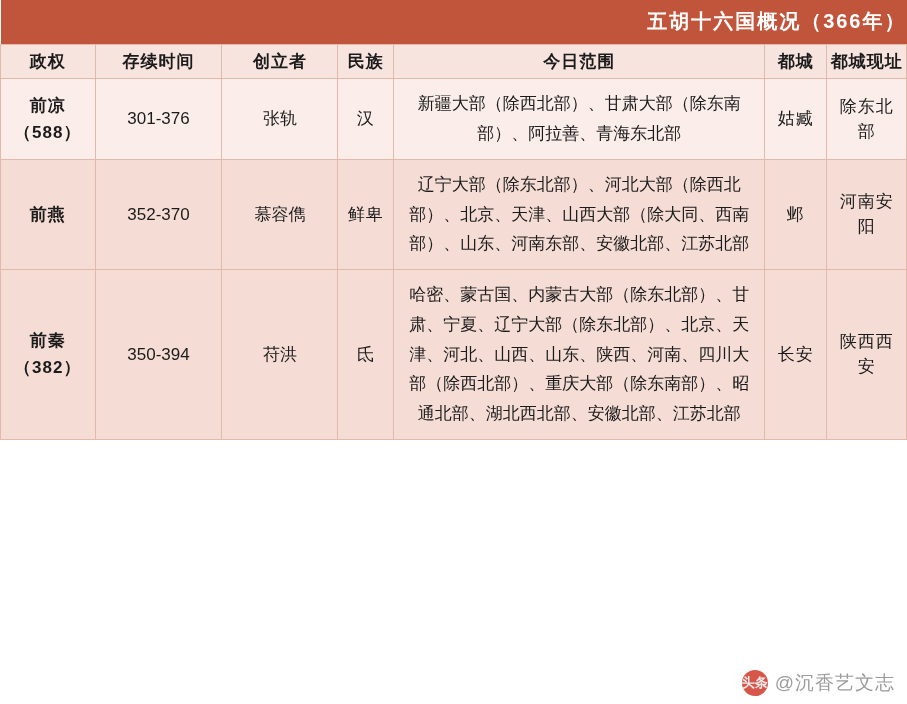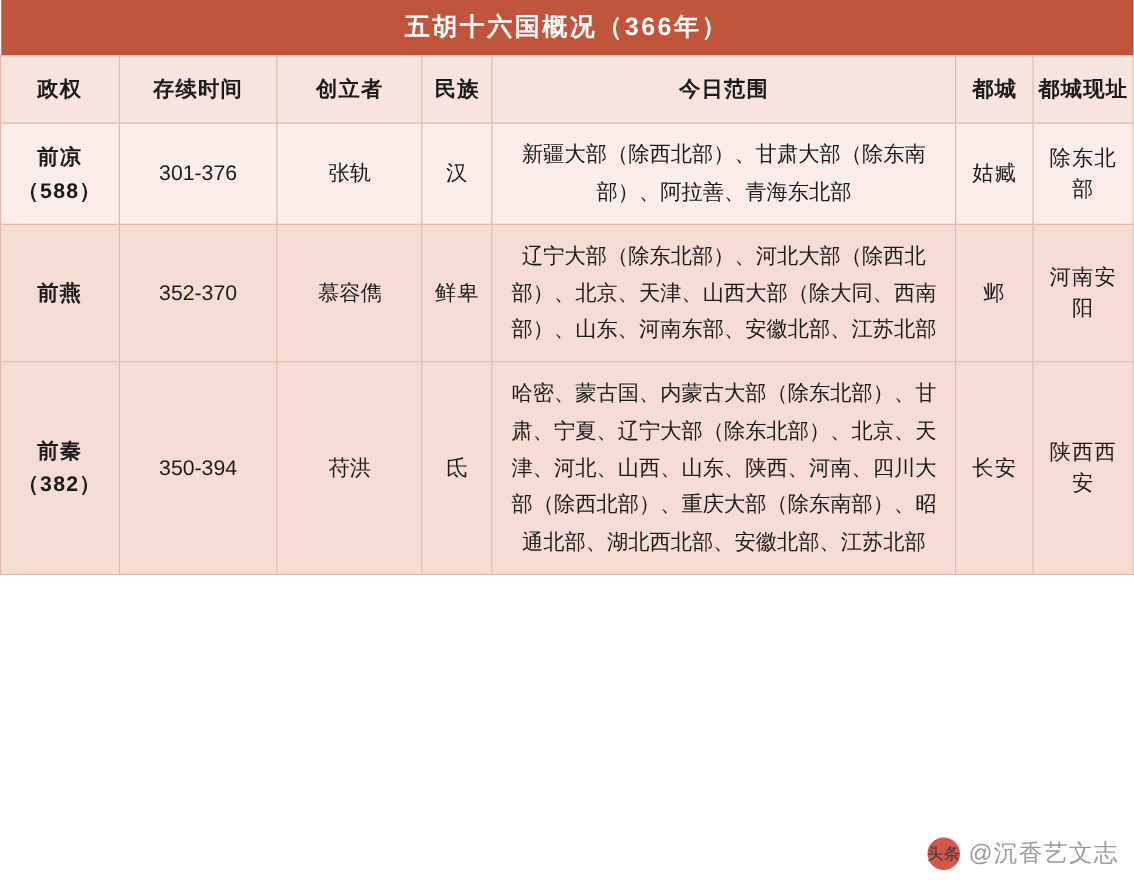--- a/index.html
+++ b/index.html
@@ -20,35 +20,35 @@
     box-sizing: border-box;
   }
   table.main {
     width: 907px;
     border-collapse: collapse;
     table-layout: fixed;
   }
   .title-cell {
     background: #c0553c;
     color: #ffffff;
-    text-align: center;
+    text-align: right;
     font-size: 20px;
     font-weight: bold;
     letter-spacing: 2px;
     padding: 8px 0 9px 0;
     border: none;
   }
   th.hdr {
     background: #f7e4de;
     color: #1b1b1b;
     font-size: 17px;
     font-weight: bold;
     text-align: center;
     border: 1px solid #e2b9ab;
-    padding: 16px 2px;
+    padding: 6px 2px;
     line-height: 1.25;
     letter-spacing: 1px;
   }
   td.cell {
     border: 1px solid #e2b9ab;
     text-align: center;
     vertical-align: middle;
     font-size: 17px;
     color: #1b1b1b;
     padding: 10px 6px;
@@ -85,23 +85,23 @@
     display: flex;
     align-items: center;
     gap: 7px;
     opacity: 0.85;
   }
   .wm-logo {
     width: 26px;
     height: 26px;
     border-radius: 50%;
     background: #d0392b;
-    color: #0f172a;
+    color: #e5e5e5;
     font-size: 13px;
-    font-weight: normal;
+    font-weight: bold;
     display: flex;
     align-items: center;
     justify-content: center;
     letter-spacing: 0;
   }
   .wm-text {
     font-size: 19px;
     color: #8a8a8a;
     letter-spacing: 1px;
   }

